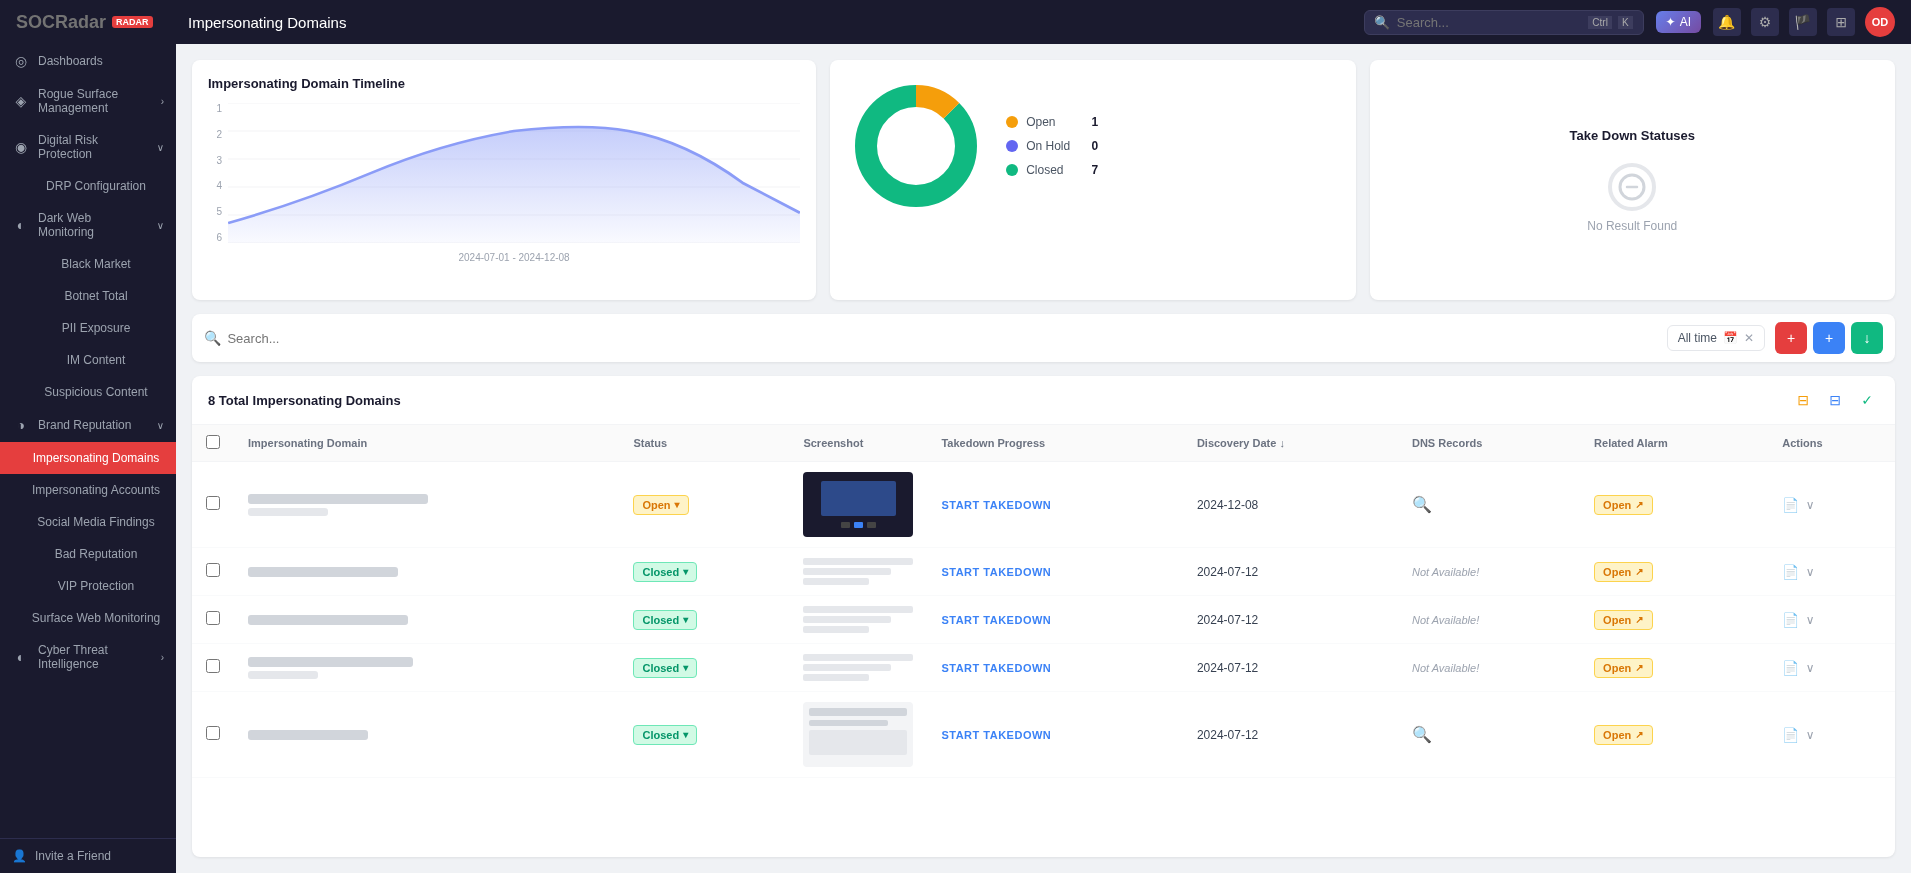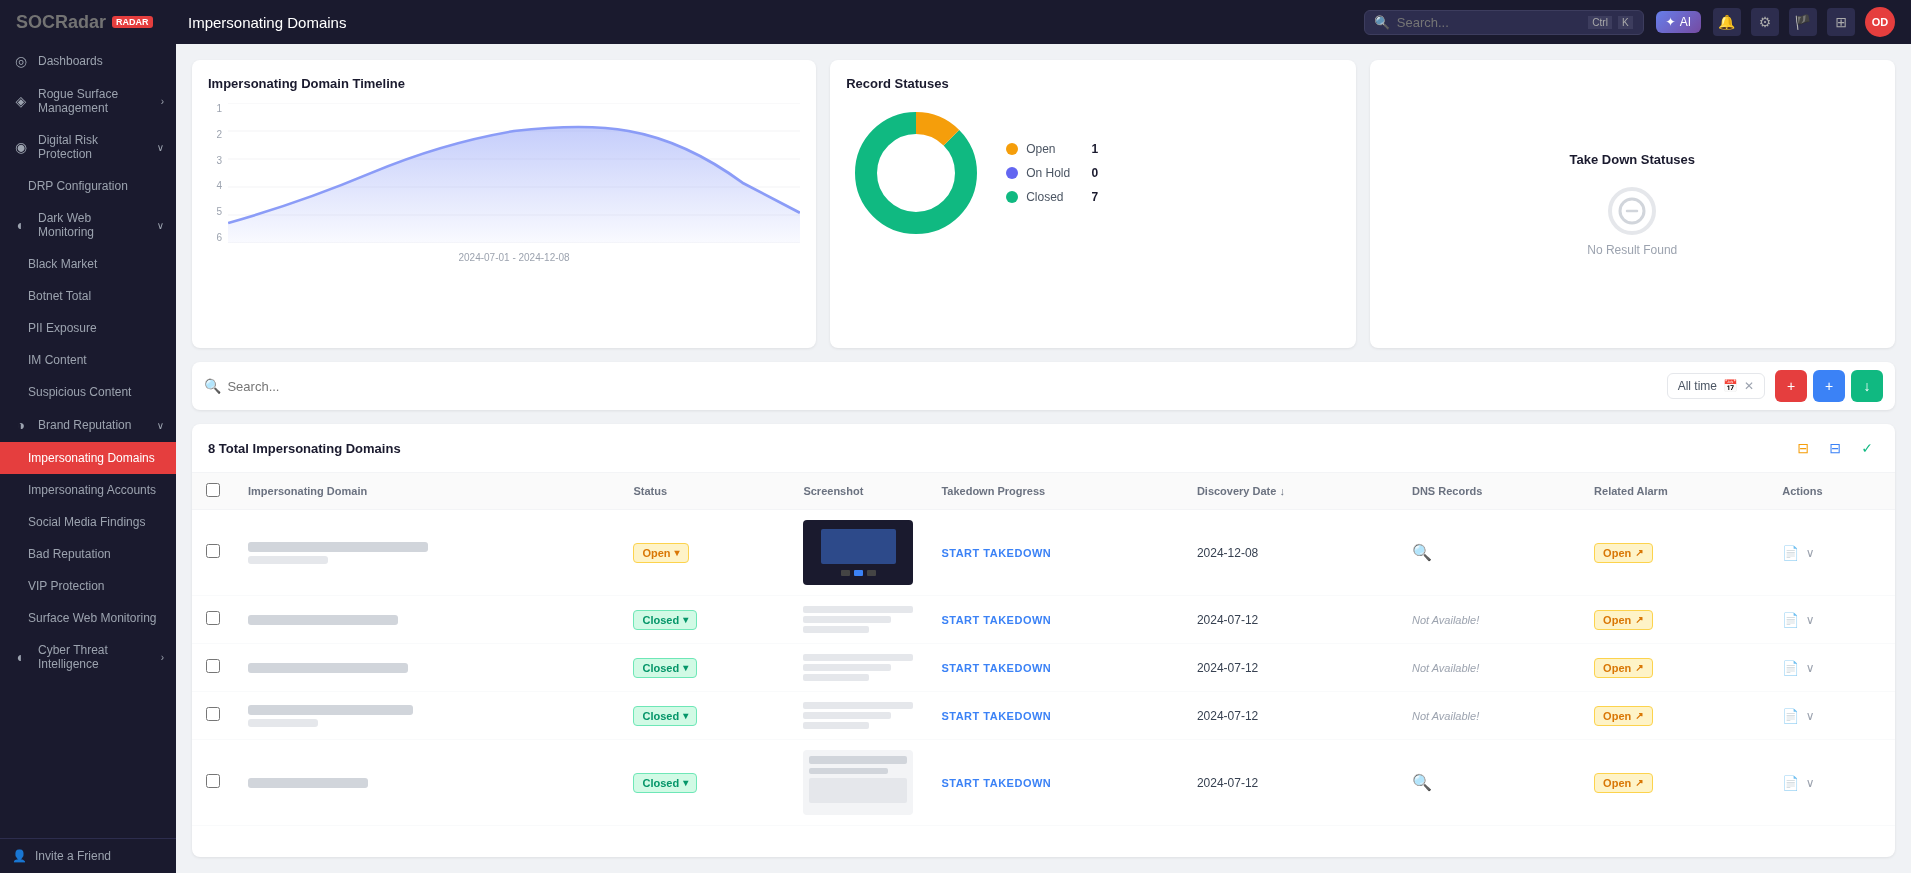--- a/index.html
+++ b/index.html
@@ -25,32 +25,32 @@
     
     .sidebar { width: 176px; background: #1a1a2e; flex-shrink: 0; overflow-y: auto; display: flex; flex-direction: column; }
     .sidebar::-webkit-scrollbar { width: 4px; }
     .sidebar::-webkit-scrollbar-track { background: transparent; }
     .sidebar::-webkit-scrollbar-thumb { background: #3d3d5e; border-radius: 2px; }
 
     .sidebar-item { display: flex; align-items: center; gap: 8px; padding: 9px 12px; color: #9ca3af; font-size: 12px; cursor: pointer; transition: background 0.15s; }
     .sidebar-item.active { background: #e53e3e; color: white; }
     .sidebar-icon { font-size: 14px; width: 18px; text-align: center; flex-shrink: 0; }
     .sidebar-arrow { margin-left: auto; font-size: 10px; }
-    .sidebar-sub { padding-left: 28px; }
+    .sidebar-sub { padding-left: 28px; justify-content: center; }
     .sidebar-footer { margin-top: auto; padding: 10px 12px; border-top: 1px solid #2d2d4e; }
     .invite-btn { color: #9ca3af; font-size: 12px; display: flex; align-items: center; gap: 8px; cursor: pointer; }
 
     
     .content { flex: 1; overflow-y: auto; padding: 16px; display: flex; flex-direction: column; gap: 14px; }
     .content::-webkit-scrollbar { width: 6px; }
     .content::-webkit-scrollbar-track { background: #f0f2f5; }
     .content::-webkit-scrollbar-thumb { background: #ccc; border-radius: 3px; }
 
     
-    .cards-row { display: flex; gap: 14px; height: 288px; }
+    .cards-row { display: flex; gap: 14px; height: 240px; }
     .card { background: white; border-radius: 8px; padding: 16px; flex: 1; box-shadow: 0 1px 3px rgba(0,0,0,0.08); }
     .card-title { font-size: 13px; font-weight: 600; color: #1a1a2e; margin-bottom: 12px; }
 
     
     .timeline-card { flex: 1.2; }
     .chart-area { position: relative; height: 160px; }
     .chart-labels-y { position: absolute; left: 0; top: 0; bottom: 20px; display: flex; flex-direction: column-reverse; justify-content: space-between; }
     .chart-label { font-size: 10px; color: #9ca3af; width: 14px; text-align: right; }
     .chart-svg-wrap { position: absolute; left: 20px; right: 0; top: 0; bottom: 20px; }
     .chart-date { position: absolute; bottom: 0; left: 20px; right: 0; text-align: center; font-size: 10px; color: #9ca3af; }
@@ -251,21 +251,20 @@
               <path d="M0,140 L0,120 Q50,100 100,70 Q150,40 200,28 Q250,20 280,28 Q320,38 360,80 L400,110 L400,140 Z" fill="url(#chartGrad)"></path>
 
               <path d="M0,120 Q50,100 100,70 Q150,40 200,28 Q250,20 280,28 Q320,38 360,80 L400,110" fill="none" stroke="#8b9cf7" stroke-width="2.5"></path>
             </svg>
           </div>
           <div class="chart-date">2024-07-01 - 2024-12-08</div>
         </div>
       </div>
 
       <div class="card">
-        <div class="card-title">Record Statuses</div>
         <div class="donut-content">
           <div class="donut-wrap">
             <svg width="140" height="140" viewBox="0 0 140 140">
 
               <circle cx="70" cy="70" r="50" fill="none" stroke="#10b981" stroke-width="22" stroke-dasharray="275.2 314.16" stroke-dashoffset="-39.3" transform="rotate(-90 70 70)"></circle>
 
               <circle cx="70" cy="70" r="50" fill="none" stroke="#f59e0b" stroke-width="22" stroke-dasharray="39.3 314.16" stroke-dashoffset="0" transform="rotate(-90 70 70)"></circle>
 
             </svg>
           </div>

